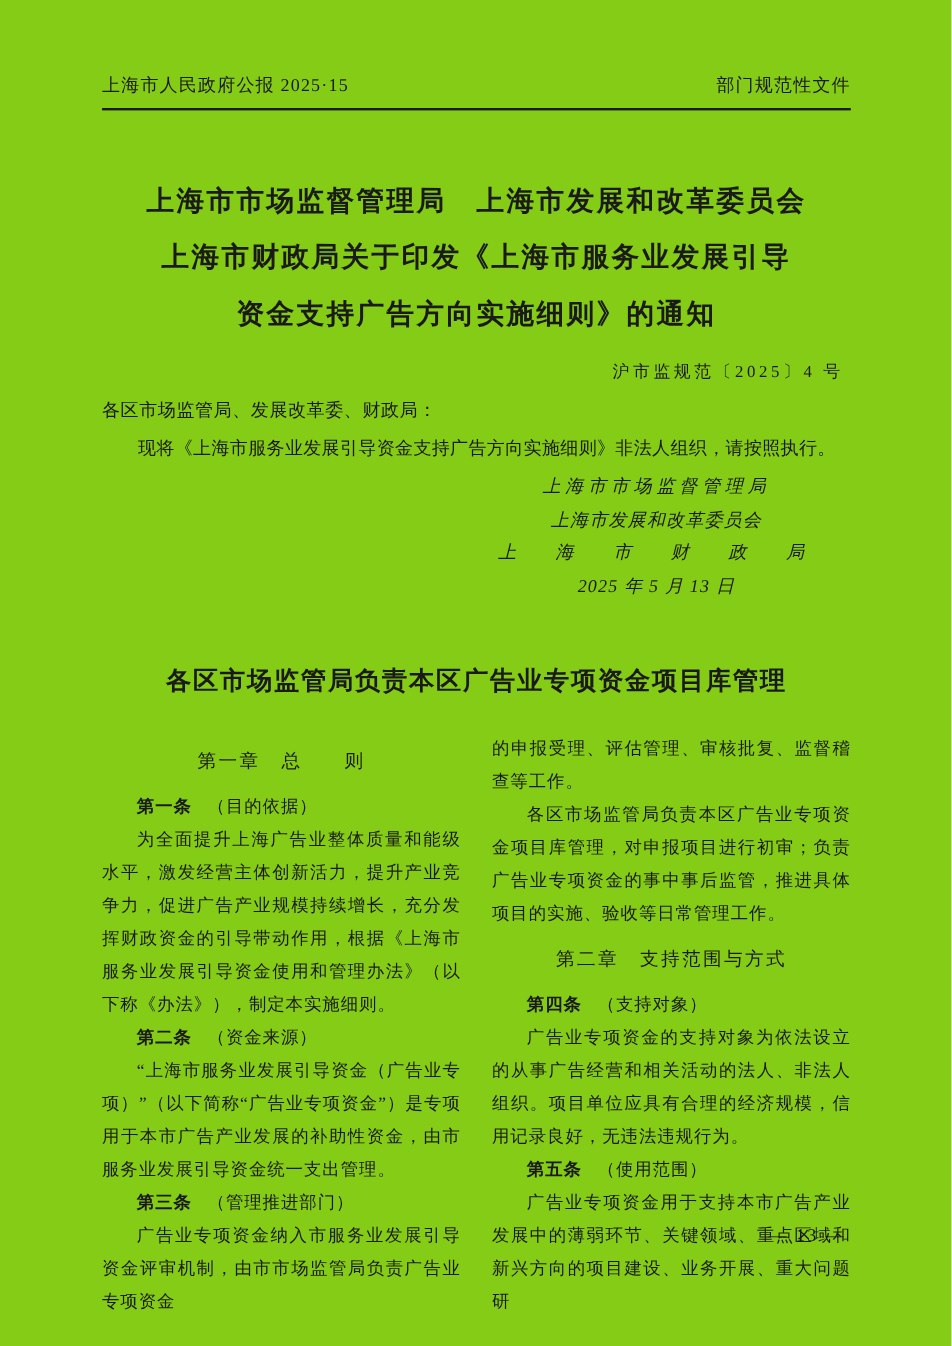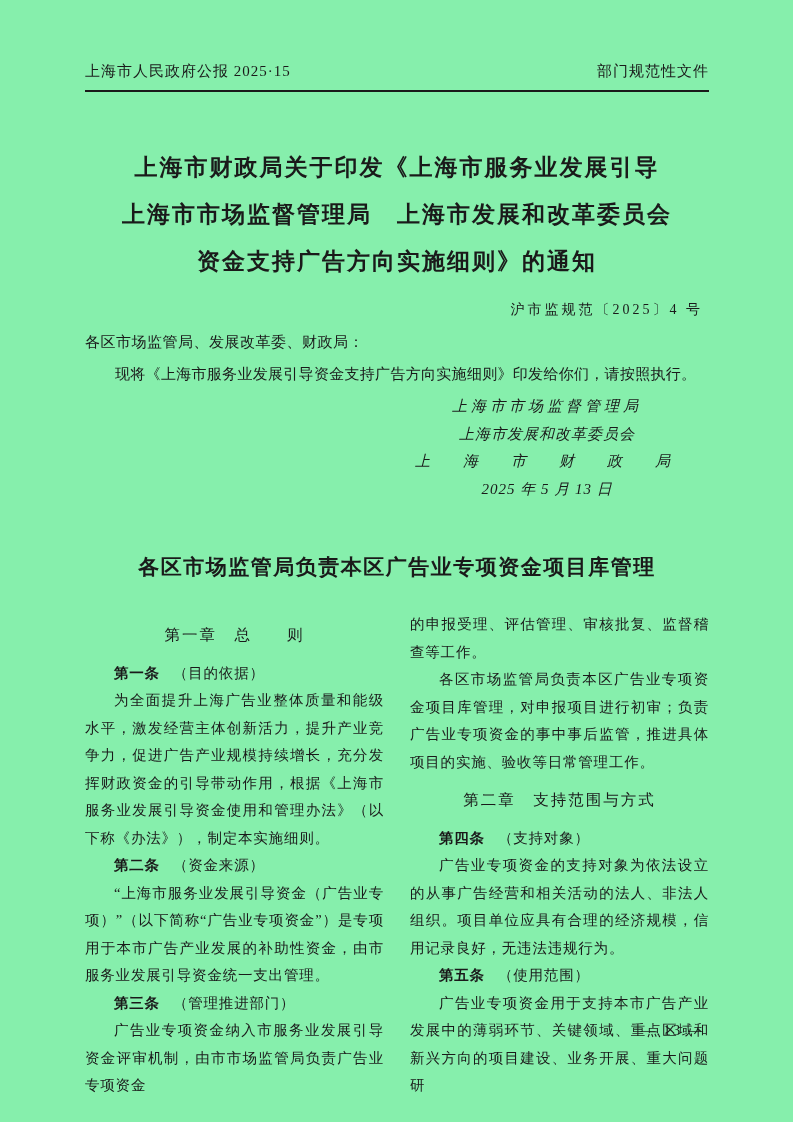--- a/index.html
+++ b/index.html
@@ -2,21 +2,21 @@
 <html><head>
 <meta charset="utf-8">
 <style>
   * { margin: 0; padding: 0; box-sizing: border-box; }
   html, body { background: #ffffff; }
   .page {
     position: relative;
     width: 793px;
     height: 1122px;
     margin: 0 auto;
-    background: #86efac;
+    background: #84cc16;
     color: #1a1a1a;
     font-family: "Liberation Serif", "DejaVu Serif", serif;
     overflow: hidden;
   }
   .content {
     position: absolute;
     left: 85px;
     right: 84px;
     top: 0;
   }
@@ -122,30 +122,30 @@
 <div class="page">
   <div class="content">
 
     <div class="header">
       <span>上海市人民政府公报 2025·15</span>
       <span>部门规范性文件</span>
     </div>
     <div class="header-rule"></div>
 
     <div class="notice-title">
+      <div>上海市市场监督管理局　上海市发展和改革委员会</div>
       <div>上海市财政局关于印发《上海市服务业发展引导</div>
-      <div>上海市市场监督管理局　上海市发展和改革委员会</div>
       <div>资金支持广告方向实施细则》的通知</div>
     </div>
 
     <div class="doc-number">沪市监规范〔2025〕4 号</div>
 
     <div class="salutation">各区市场监管局、发展改革委、财政局：</div>
 
-    <p class="notice-body">现将《上海市服务业发展引导资金支持广告方向实施细则》印发给你们，请按照执行。</p>
+    <p class="notice-body">现将《上海市服务业发展引导资金支持广告方向实施细则》非法人组织，请按照执行。</p>
 
     <div class="signatures">
       <div class="sig-0">上海市市场监督管理局</div>
       <div class="sig-1">上海市发展和改革委员会</div>
       <div class="sig-2">上　海　市　财　政　局</div>
       <div class="sig-3">2025 年 5 月 13 日</div>
     </div>
 
     <h2 class="reg-title">各区市场监管局负责本区广告业专项资金项目库管理</h2>
 

